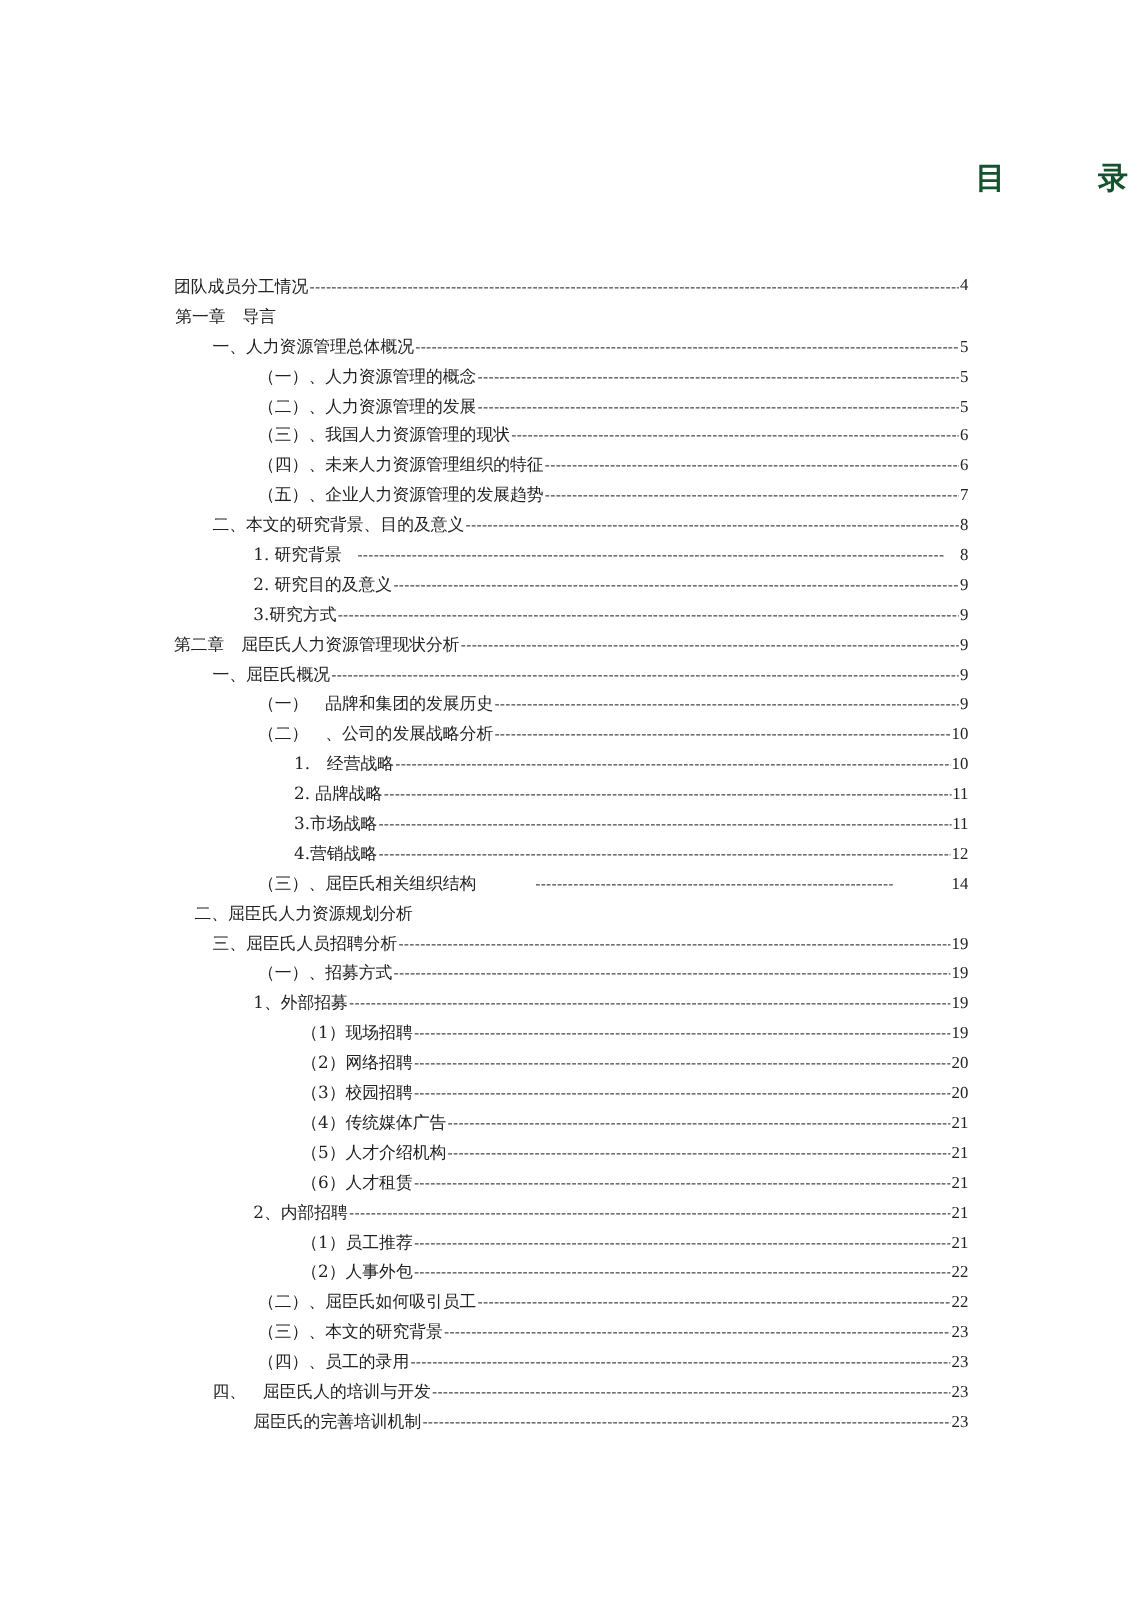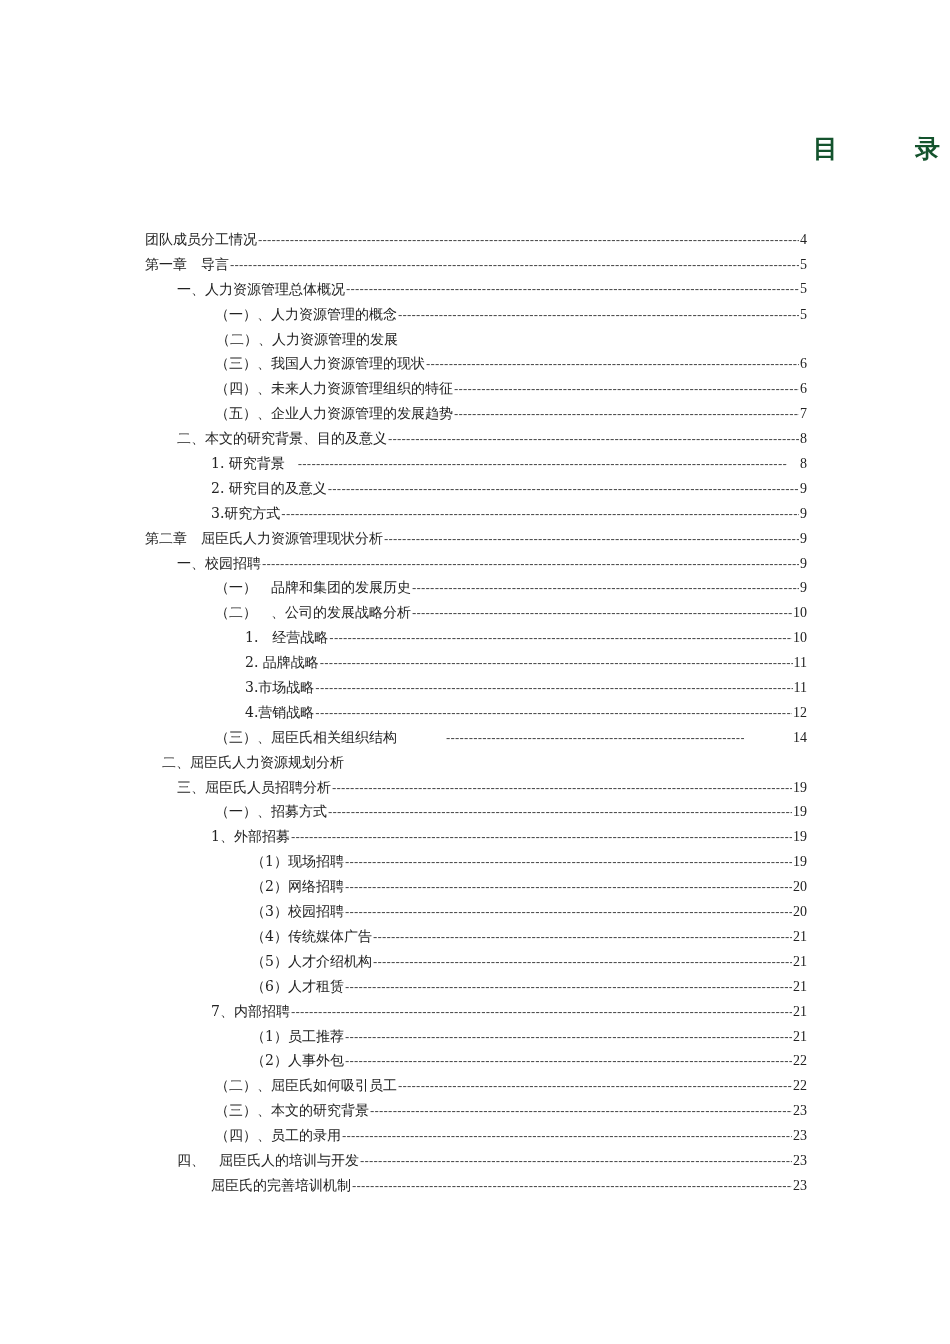--- a/index.html
+++ b/index.html
@@ -69,41 +69,41 @@
       text-align: right;
     }
     .toc-row.short { width: 630px; flex-direction: column; }
   </style>
 </head>
 <body>
 
 <div class="page-title">目　录</div>
 
 <div class="toc" id="toc">
-    <div class="toc-row" style="padding-left: 0px;">
+    <div class="toc-row" style="padding-left: 0px; align-items: center;">
       <span class="label">团队成员分工情况</span>
       <span class="leader"></span>
       <span class="page">4</span>
     </div>
-    <div class="toc-row" style="padding-left: 0px;">
+    <div class="toc-row" style="padding-left: 0px; flex-direction: column;">
       <span class="label">第一章　导言</span>
       <span class="leader"></span>
       <span class="page">5</span>
     </div>
-    <div class="toc-row" style="padding-left: 32px; align-items: flex-end;">
+    <div class="toc-row" style="padding-left: 32px;">
       <span class="label">一、人力资源管理总体概况</span>
       <span class="leader"></span>
       <span class="page">5</span>
     </div>
     <div class="toc-row" style="padding-left: 70px;">
       <span class="label">（一）、人力资源管理的概念</span>
       <span class="leader"></span>
       <span class="page">5</span>
     </div>
-    <div class="toc-row" style="padding-left: 70px; flex-direction: column;">
+    <div class="toc-row" style="padding-left: 70px;">
       <span class="label">（二）、人力资源管理的发展</span>
       <span class="leader"></span>
       <span class="page">5</span>
     </div>
     <div class="toc-row" style="padding-left: 70px;">
       <span class="label">（三）、我国人力资源管理的现状</span>
       <span class="leader"></span>
       <span class="page">6</span>
     </div>
     <div class="toc-row" style="padding-left: 70px;">
@@ -135,21 +135,21 @@
       <span class="label">3.研究方式</span>
       <span class="leader"></span>
       <span class="page">9</span>
     </div>
     <div class="toc-row" style="padding-left: 0px;">
       <span class="label">第二章　屈臣氏人力资源管理现状分析</span>
       <span class="leader"></span>
       <span class="page">9</span>
     </div>
     <div class="toc-row" style="padding-left: 32px;">
-      <span class="label">一、校园招聘</span>
+      <span class="label">一、屈臣氏概况</span>
       <span class="leader"></span>
       <span class="page">9</span>
     </div>
     <div class="toc-row" style="padding-left: 70px;">
       <span class="label">（一）　品牌和集团的发展历史</span>
       <span class="leader"></span>
       <span class="page">9</span>
     </div>
     <div class="toc-row" style="padding-left: 70px;">
       <span class="label">（二）　、公司的发展战略分析</span>
@@ -225,21 +225,21 @@
       <span class="label">（5）人才介绍机构</span>
       <span class="leader"></span>
       <span class="page">21</span>
     </div>
     <div class="toc-row" style="padding-left: 106px;">
       <span class="label">（6）人才租赁</span>
       <span class="leader"></span>
       <span class="page">21</span>
     </div>
     <div class="toc-row" style="padding-left: 66px;">
-      <span class="label">7、内部招聘</span>
+      <span class="label">2、内部招聘</span>
       <span class="leader"></span>
       <span class="page">21</span>
     </div>
     <div class="toc-row" style="padding-left: 106px;">
       <span class="label">（1）员工推荐</span>
       <span class="leader"></span>
       <span class="page">21</span>
     </div>
     <div class="toc-row" style="padding-left: 106px;">
       <span class="label">（2）人事外包</span>

